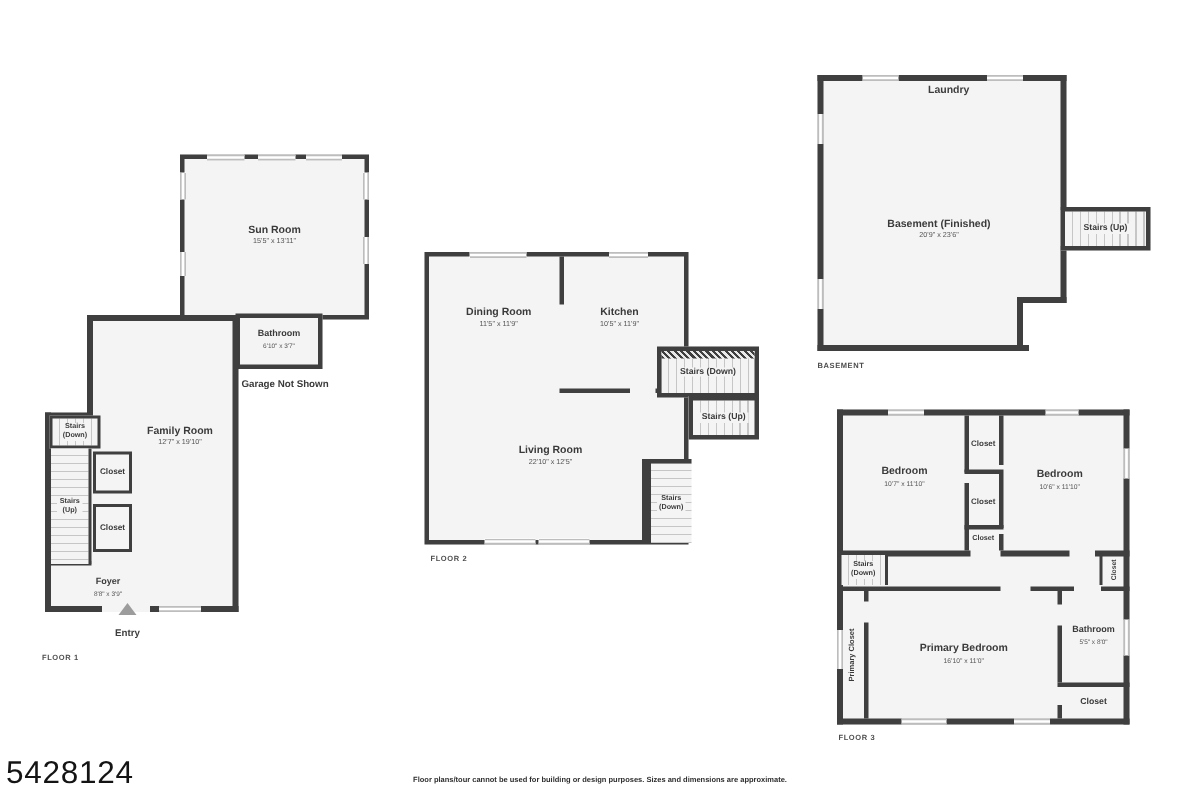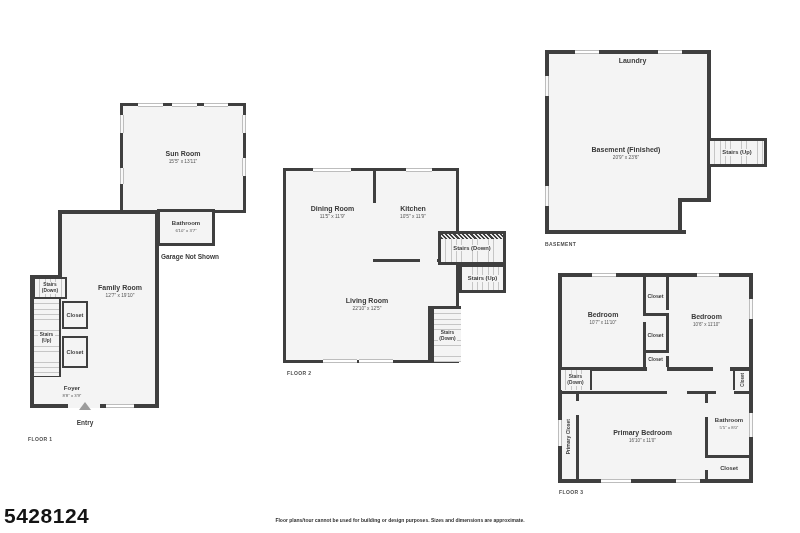--- a/index.html
+++ b/index.html
@@ -25,21 +25,21 @@
   .tiny-label{font-size:4.8px;font-weight:600;color:#3a3a3a;text-align:center;line-height:1.2;}
   .chip{background:#f4f4f4;padding:0 1.5px;}
   .lbl-line{display:block;}
   .floor-tag{position:absolute;font-size:5px;font-weight:700;color:#4d4d4d;letter-spacing:.4px;}
   .note{position:absolute;font-size:6.5px;font-weight:700;color:#3a3a3a;text-align:center;}
   .hatch{position:absolute;background:repeating-linear-gradient(45deg,#3f3f3f 0 1.5px,#e8e8e8 1.5px 3px);}
   .entry-arrow{position:absolute;width:0;height:0;border-left:6px solid transparent;
       border-right:6px solid transparent;border-bottom:8px solid #9c9c9c;}
   .vlabel{writing-mode:vertical-rl;transform:rotate(180deg);font-weight:600;color:#3a3a3a;}
   .vcenter{position:absolute;display:flex;align-items:center;justify-content:center;}
-  .listing-id{position:absolute;font-size:21px;color:#141414;letter-spacing:.5px;font-weight:bold;}
+  .listing-id{position:absolute;font-size:21px;color:#141414;letter-spacing:.5px;}
   .disclaimer{position:absolute;font-size:5px;font-weight:700;color:#2e2e2e;text-align:center;}
 </style>
 </head>
 <body>
 
 <div class="canvas">
 
   <section class="grp">
 
     <div class="fill" style="left:58px;top:210px;width:101px;height:198px"></div>

